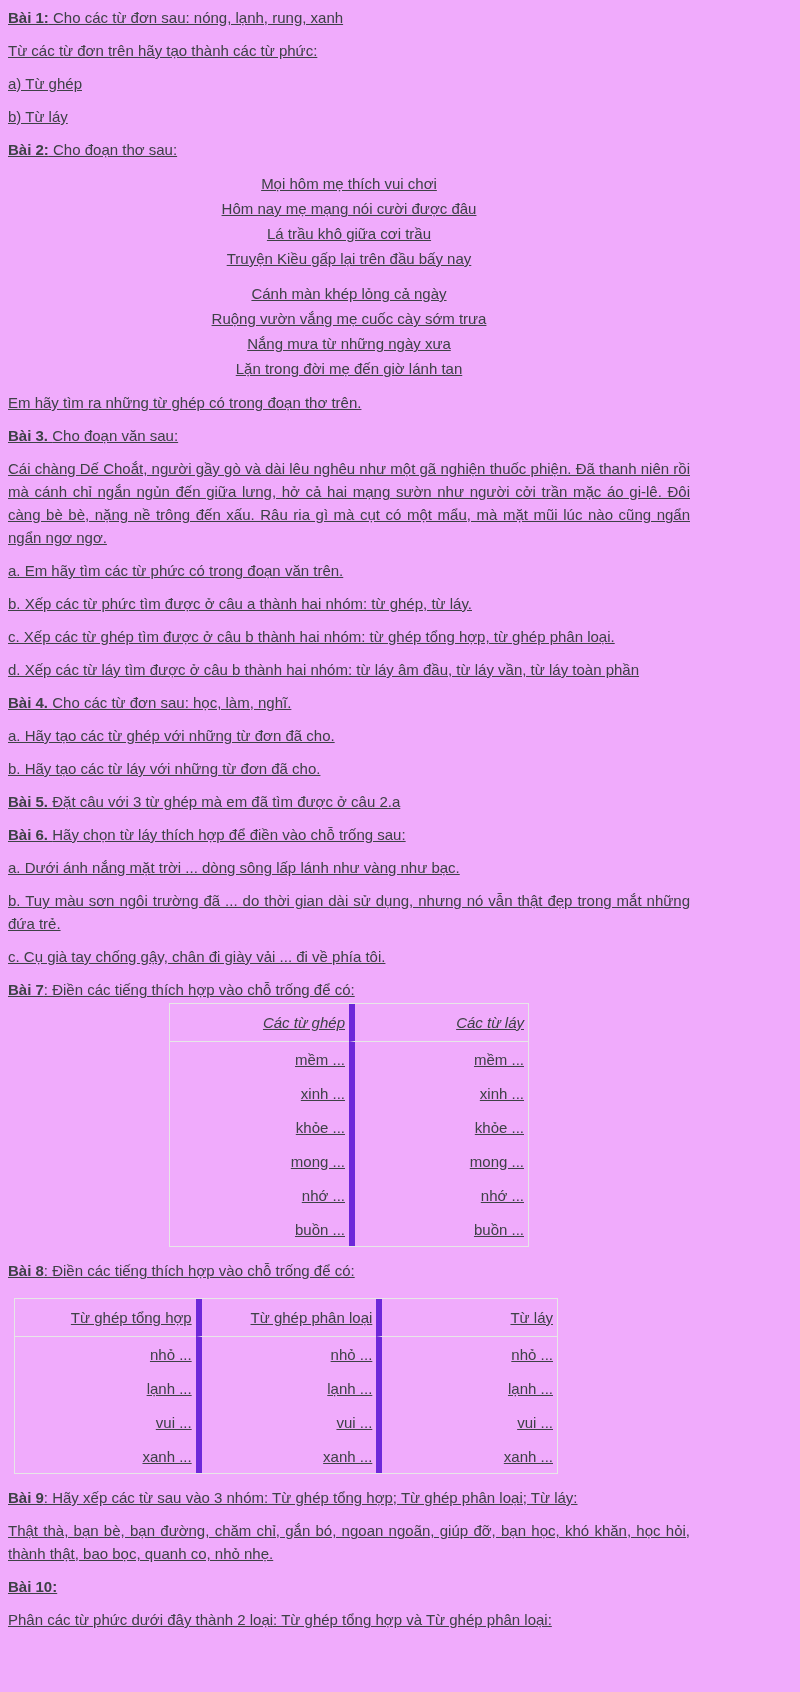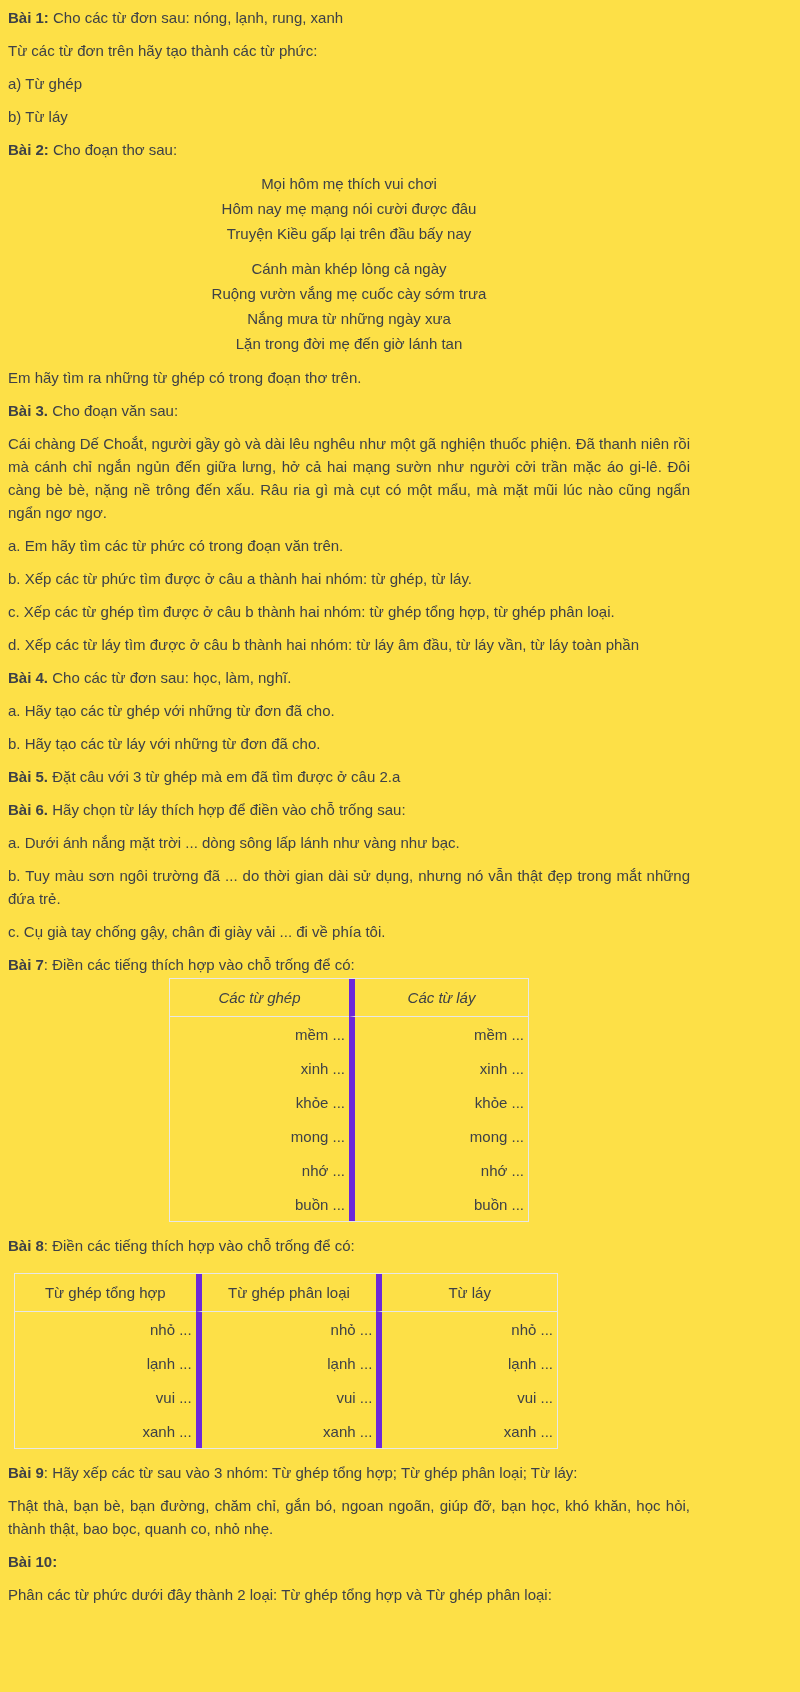--- a/index.html
+++ b/index.html
@@ -1,36 +1,37 @@
 <!DOCTYPE html>
 <html lang="vi"><head>
 <meta charset="utf-8">
 <style>
   html, body { margin: 0; padding: 0; background: #ffffff; }
   .page {
     width: 800px;
     height: 1692px;
-    background: #fde047;
+    background: #f0abfc;
     overflow: hidden;
     font-family: "Liberation Sans", "DejaVu Sans", sans-serif;
     font-size: 15px;
     color: #3e4147;
     box-sizing: border-box;
     padding: 6px 0 0 8px;
+    text-decoration: underline;
   }
   .content { width: 682px; }
   p { margin: 0 0 10px 0; line-height: 23px; }
   p.pre-table { margin-bottom: 2px; }
   .jst { text-align: justify; }
   b { font-weight: bold; }
   .poem { text-align: center; line-height: 25px; margin: 2px 0 10px 0; }
   .poem div { white-space: nowrap; }
   table { border-collapse: separate; border-spacing: 0; border: 1px solid #e7e7e7; }
   th, td { text-align: center; font-weight: normal; padding: 0 4px; }
-  th { height: 37px; vertical-align: middle; border-bottom: 1px solid #e7e7e7; }
+  th { height: 37px; vertical-align: middle; border-bottom: 1px solid #e7e7e7; text-align: right; }
   td { height: 34px; vertical-align: middle; text-align: right; }
   th + th, td + td { border-left: 6px solid #6d28d9; }
   .tbl7 { width: 360px; margin: 2px auto 12px auto; }
   .tbl7 th { font-style: italic; }
   .tbl7 th, .tbl7 td { width: 50%; }
   .tbl8 { width: 544px; margin: 16px 0 12px 6px; }
   .tbl8 th, .tbl8 td { width: 33.33%; }
 </style>
 </head>
 <body>
@@ -41,20 +42,21 @@
     <p><b>Bài 1:</b> <span>Cho các từ đơn sau: nóng, lạnh, rung, xanh</span></p>
     <p>Từ các từ đơn trên hãy tạo thành các từ phức:</p>
     <p>a) Từ ghép</p>
     <p>b) Từ láy</p>
 
     <p><b>Bài 2:</b> <span>Cho đoạn thơ sau:</span></p>
 
     <div class="poem">
       <div>Mọi hôm mẹ thích vui chơi</div>
       <div>Hôm nay mẹ mạng nói cười được đâu</div>
+      <div>Lá trầu khô giữa cơi trầu</div>
       <div>Truyện Kiều gấp lại trên đầu bấy nay</div>
     </div>
     <div class="poem">
       <div>Cánh màn khép lỏng cả ngày</div>
       <div>Ruộng vườn vắng mẹ cuốc cày sớm trưa</div>
       <div>Nắng mưa từ những ngày xưa</div>
       <div>Lặn trong đời mẹ đến giờ lánh tan</div>
     </div>
 
     <p>Em hãy tìm ra những từ ghép có trong đoạn thơ trên.</p>

